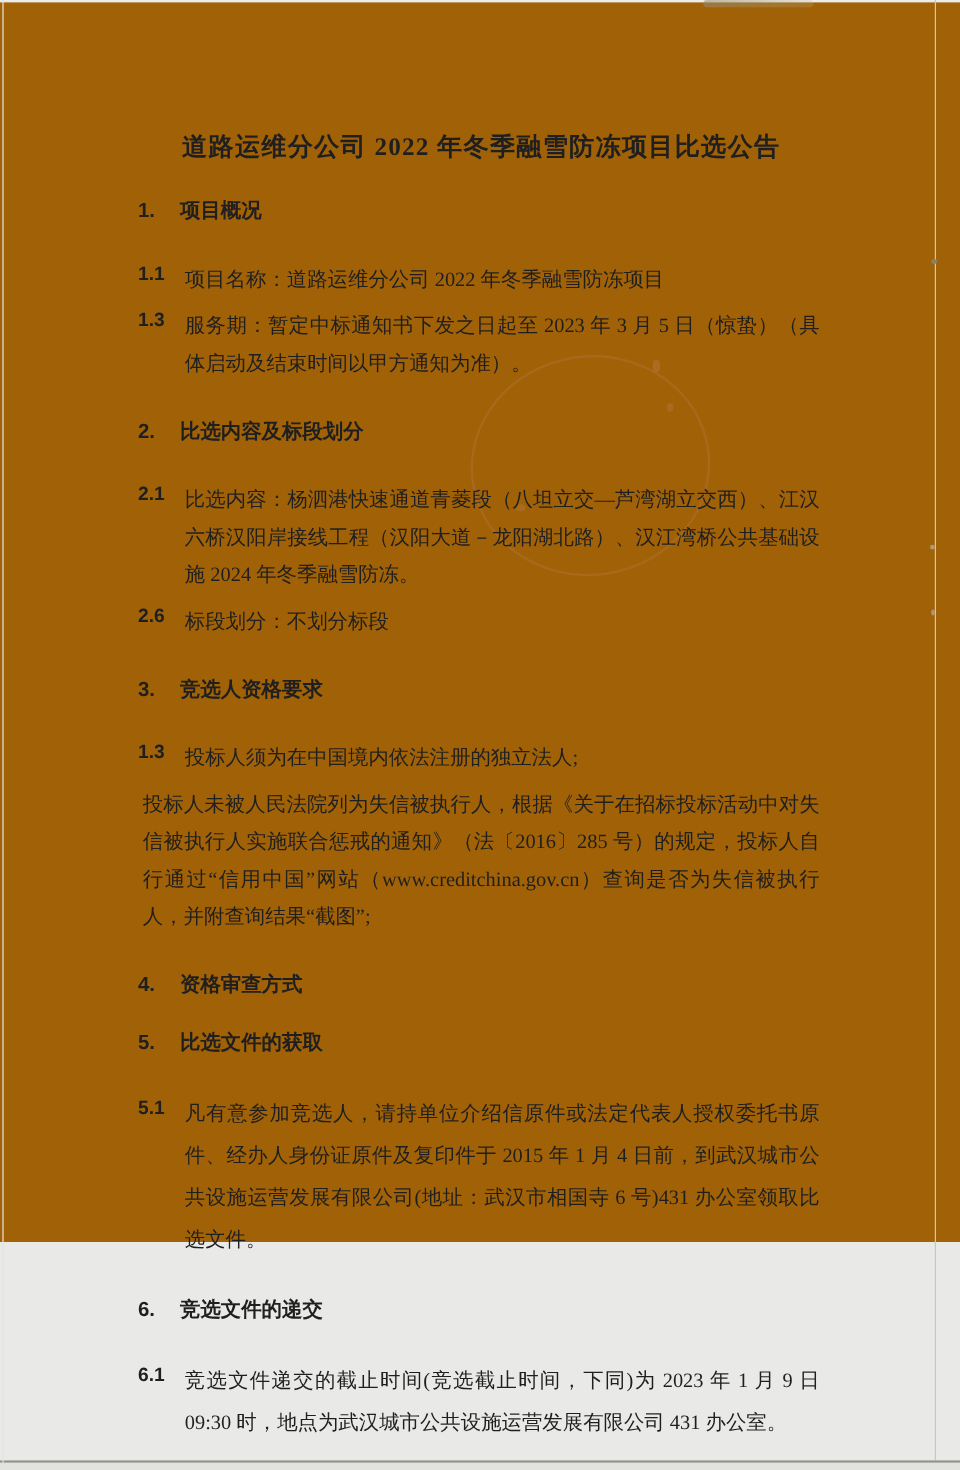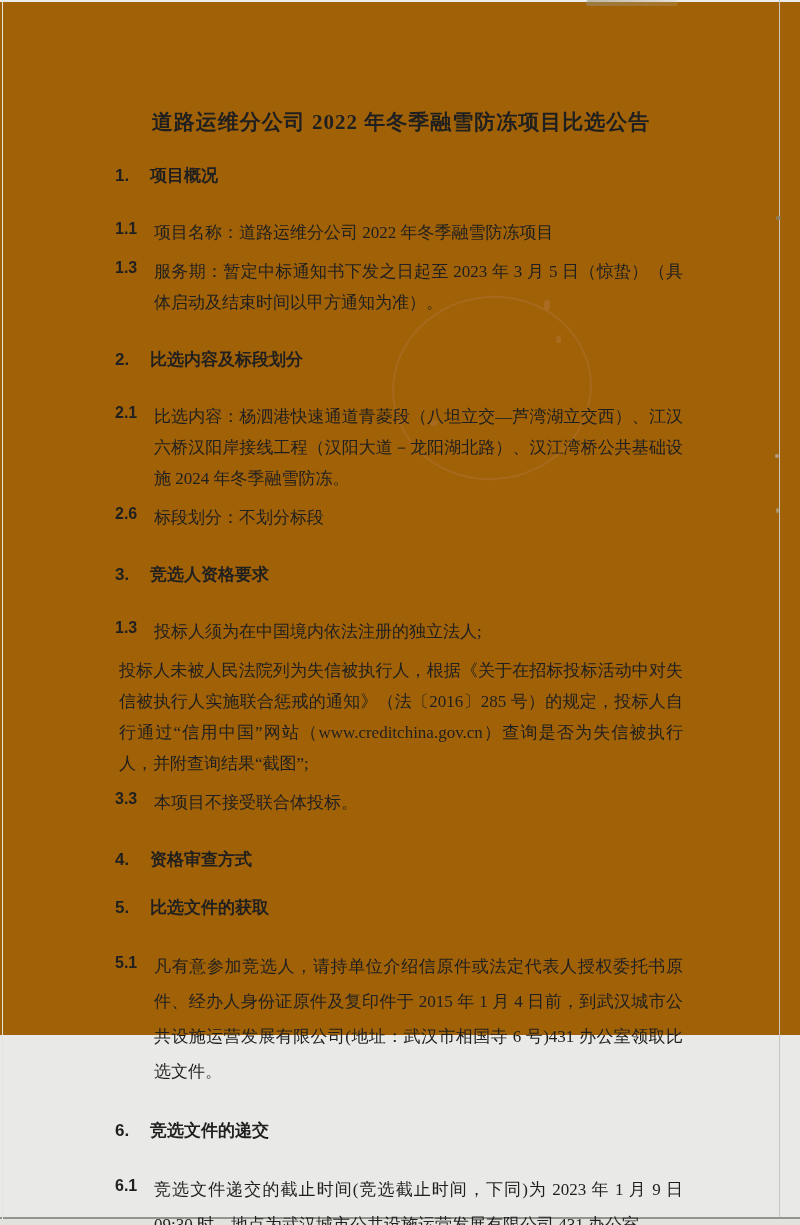--- a/index.html
+++ b/index.html
@@ -126,24 +126,20 @@
       <span class="num">3.</span>
       <span class="htitle">竞选人资格要求</span>
     </div>
     <div class="item">
       <span class="num">1.3</span>
       <p class="txt">投标人须为在中国境内依法注册的独立法人;</p>
     </div>
     <div class="item">
       <p class="txt">投标人未被人民法院列为失信被执行人，根据《关于在招标投标活动中对失信被执行人实施联合惩戒的通知》（法〔2016〕285 号）的规定，投标人自行通过“信用中国”网站（www.creditchina.gov.cn）查询是否为失信被执行人，并附查询结果“截图”;</p>
     </div>
-    <div class="item">
-      <span class="num">3.3</span>
-      <p class="txt">本项目不接受联合体投标。</p>
-    </div>
 
     <div class="heading">
       <span class="num">4.</span>
       <span class="htitle">资格审查方式</span>
     </div>
 
     <div class="heading">
       <span class="num">5.</span>
       <span class="htitle">比选文件的获取</span>
     </div>

